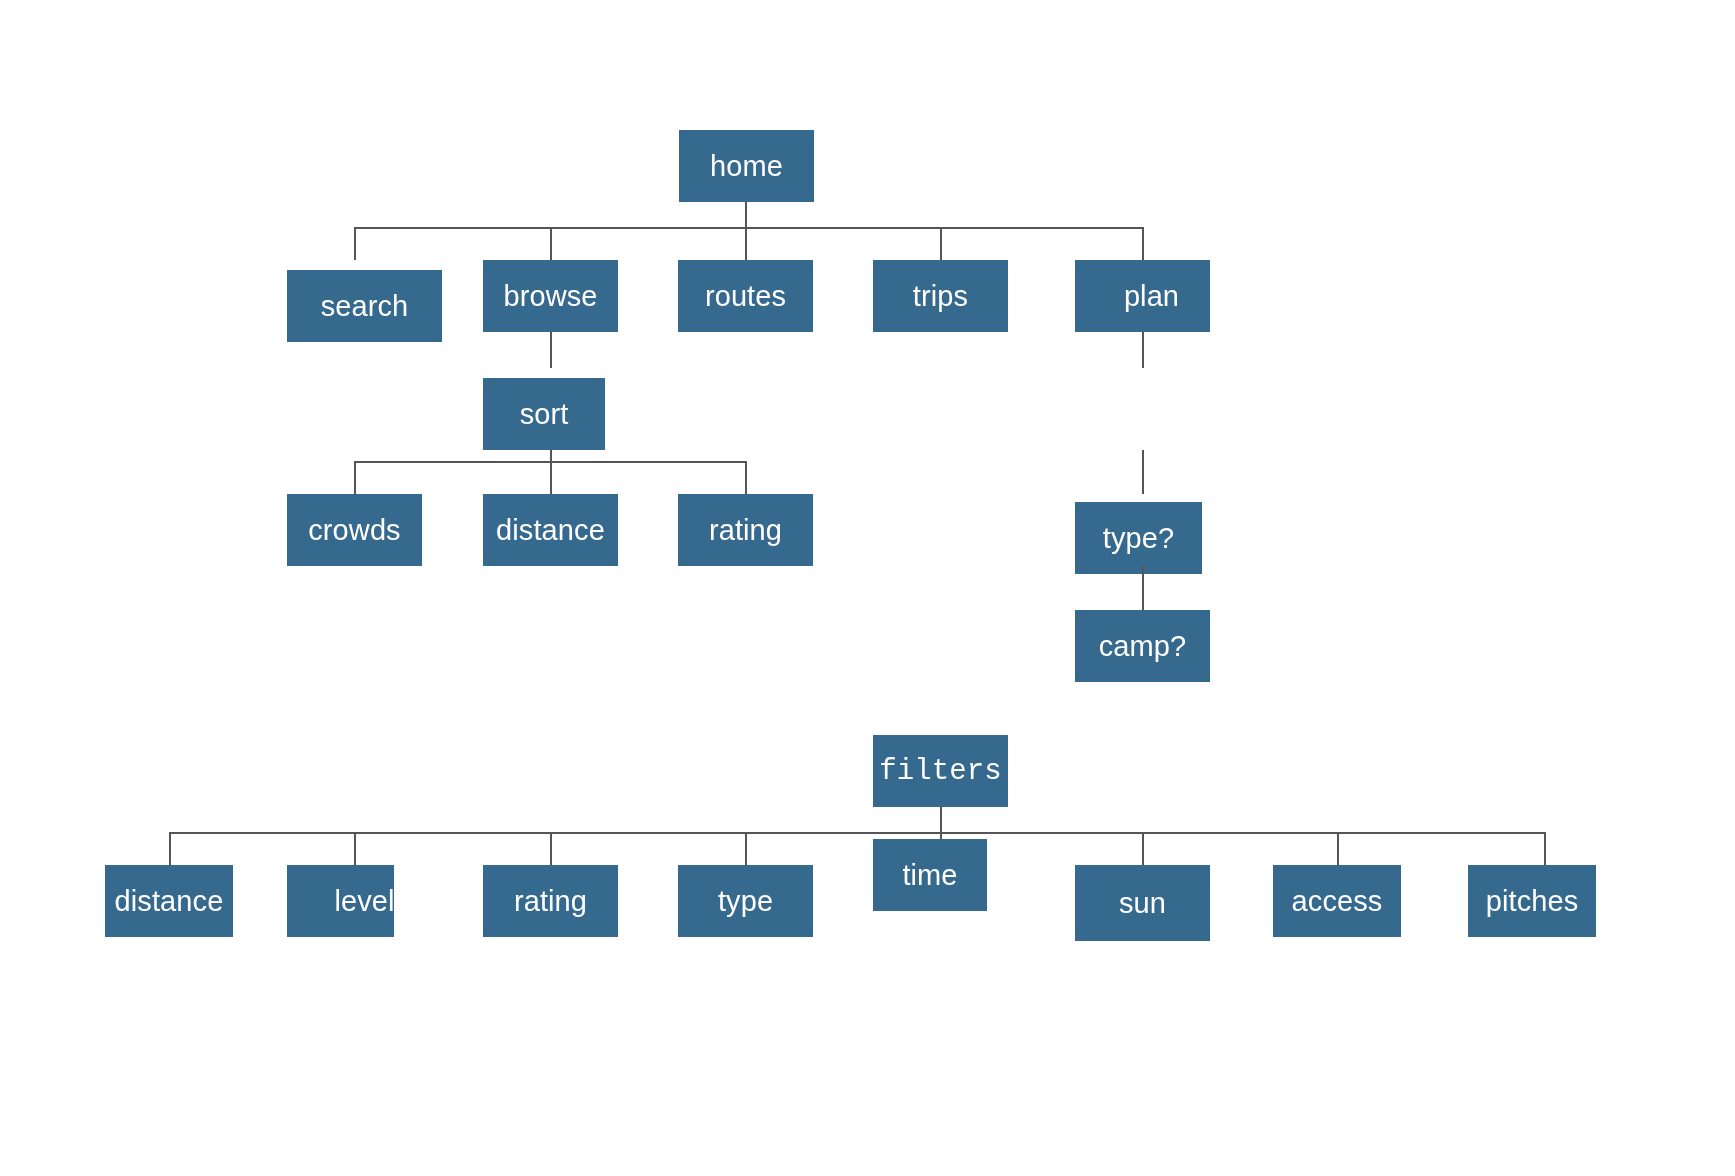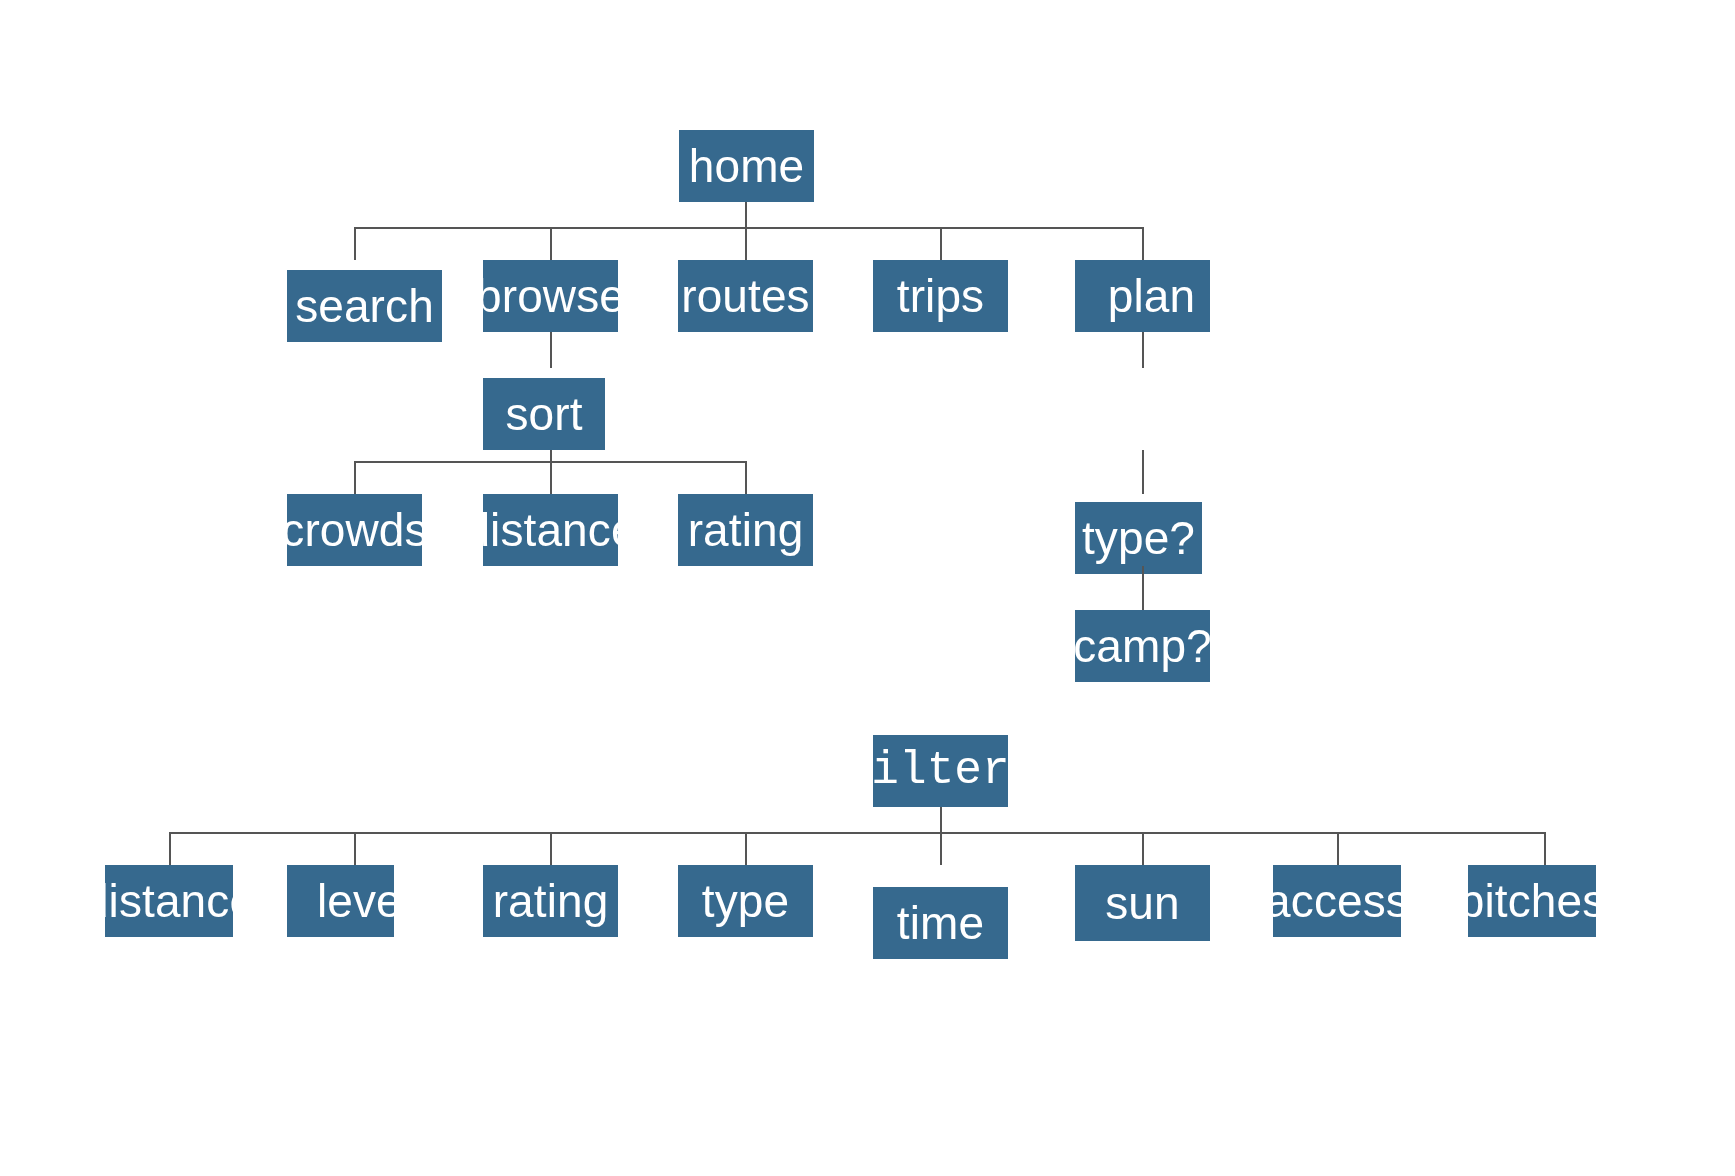--- a/index.html
+++ b/index.html
@@ -16,21 +16,21 @@
     font-family: "Liberation Sans", sans-serif;
   }
   .node {
     position: absolute;
     box-sizing: border-box;
     background: #36698e;
     color: #ffffff;
     display: flex;
     align-items: center;
     justify-content: center;
-    font-size: 46px;
+    font-size: 29px;
     font-weight: 400;
     letter-spacing: 0.1px;
     line-height: 1;
     white-space: nowrap;
     user-select: none;
   }
   .node-label {
     display: block;
     white-space: nowrap;
   }
@@ -130,21 +130,21 @@
   </div>
   <div class="node" style="left:287px; top:865px; width:107px; height:72px;padding-left:48px;">
     <span class="node-label">level</span>
   </div>
   <div class="node" style="left:483px; top:865px; width:135px; height:72px;">
     <span class="node-label">rating</span>
   </div>
   <div class="node" style="left:678px; top:865px; width:135px; height:72px;">
     <span class="node-label">type</span>
   </div>
-  <div class="node" style="left:873px; top:887px; width:135px; height:72px;justify-content:center;">
+  <div class="node" style="left:873px; top:839px; width:114px; height:72px;justify-content:center;">
     <span class="node-label">time</span>
   </div>
   <div class="node" style="left:1075px; top:865px; width:135px; height:76px;">
     <span class="node-label">sun</span>
   </div>
   <div class="node" style="left:1273px; top:865px; width:128px; height:72px;">
     <span class="node-label">access</span>
   </div>
   <div class="node" style="left:1468px; top:865px; width:128px; height:72px;">
     <span class="node-label">pitches</span>

